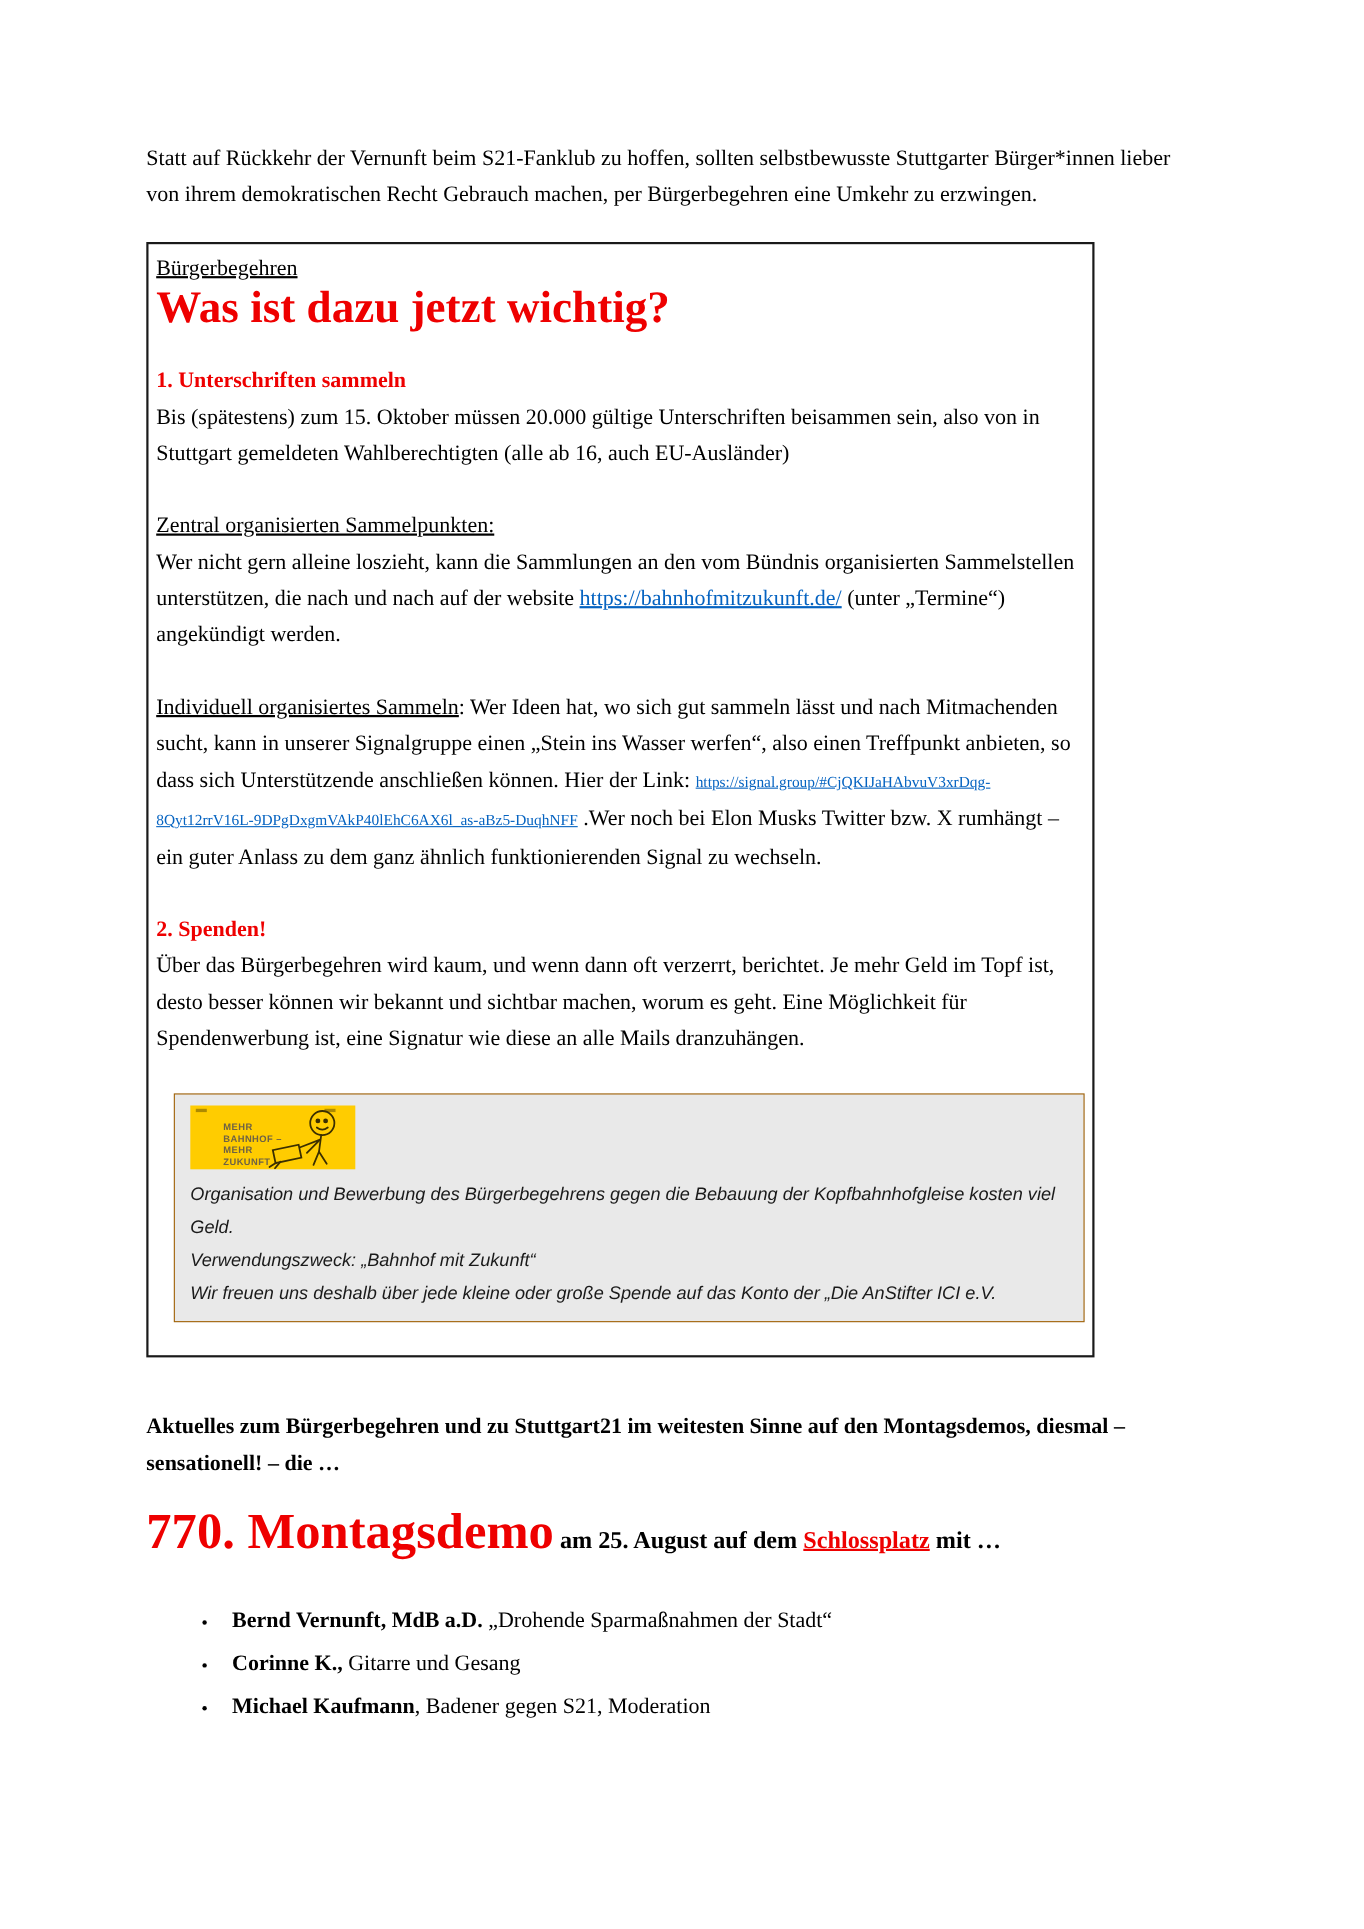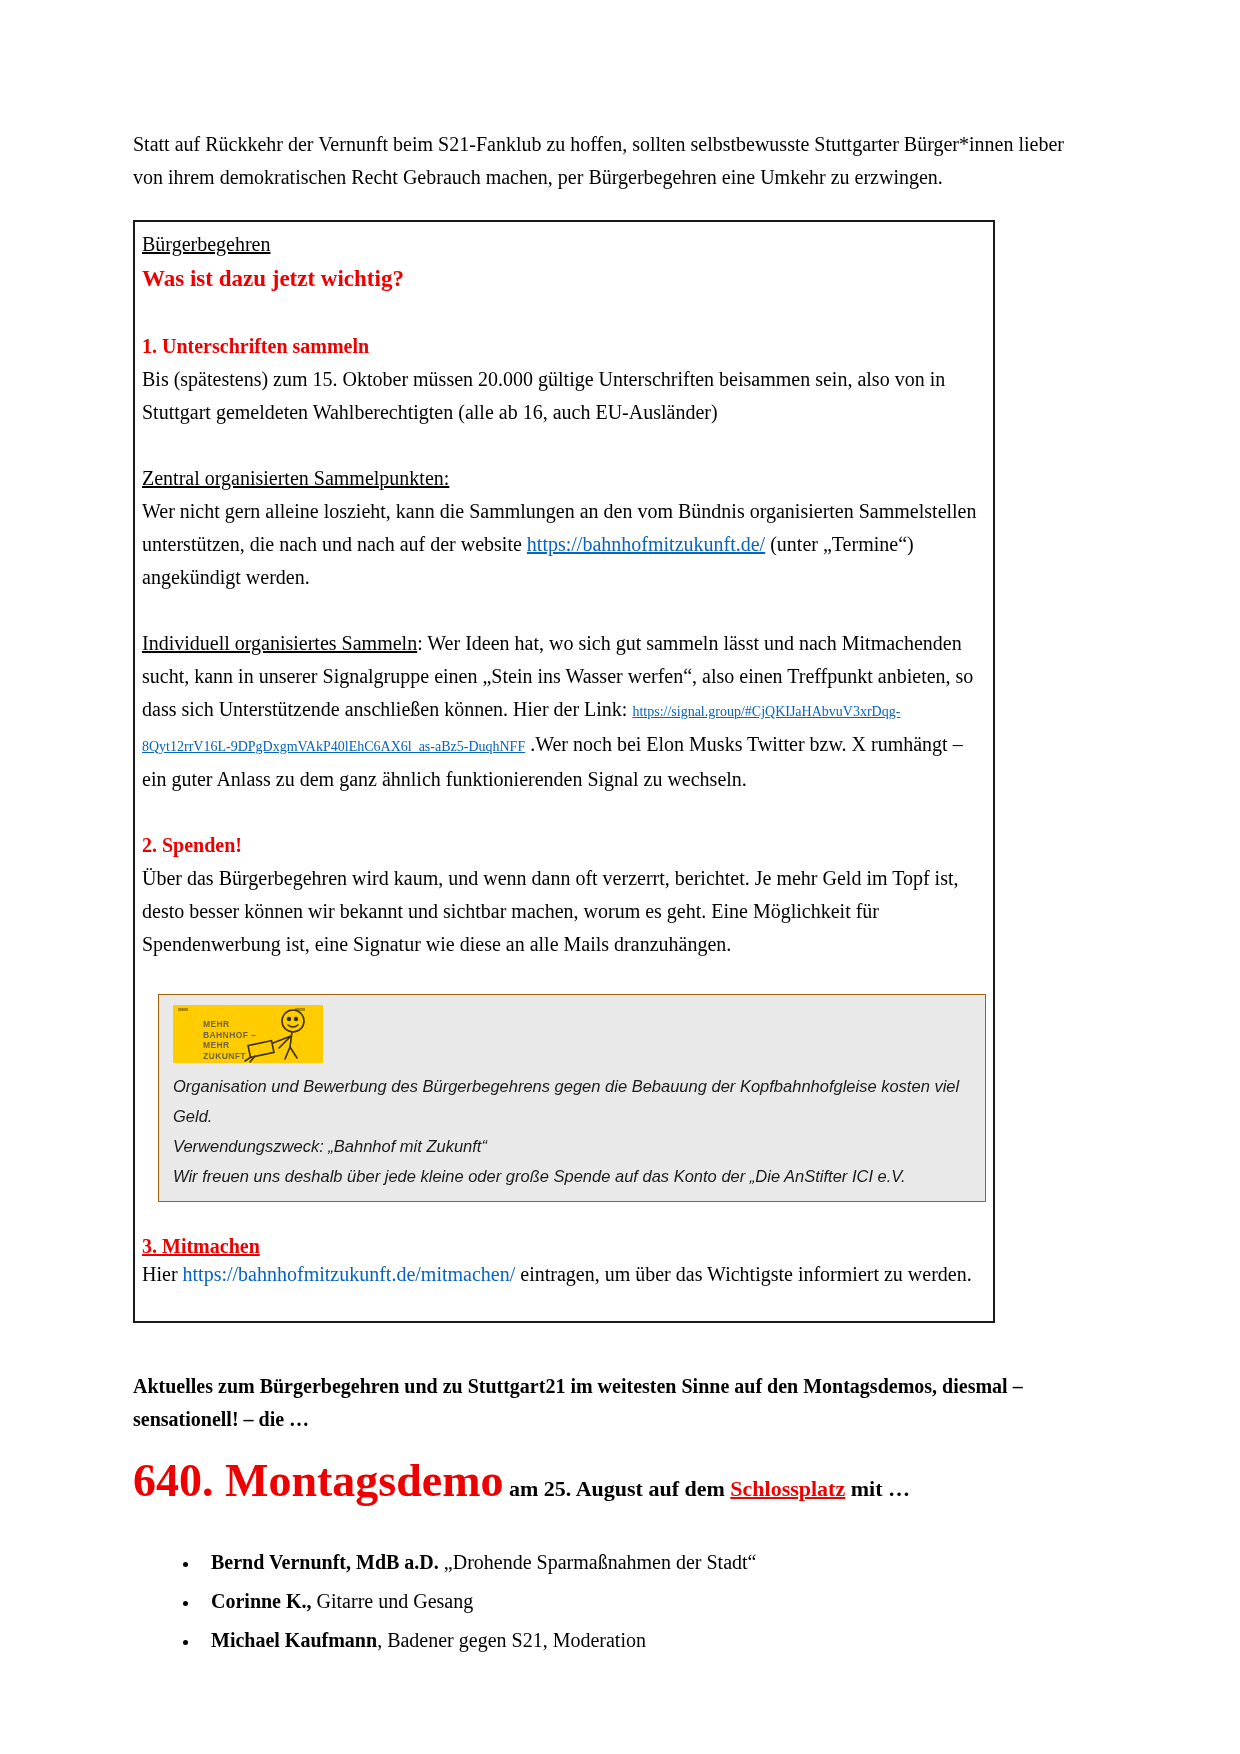--- a/index.html
+++ b/index.html
@@ -20,21 +20,21 @@
   a.doc-link-small { color:#0563C1; text-decoration:underline; cursor:pointer; font-size:14px; }
   a.doc-link-plain { color:#0563C1; text-decoration:none; cursor:pointer; }
 
   .main-box {
     margin-top:26px;
     border:2px solid #1a1a1a;
     width:862px;
     padding:7px 12px 30px 7px;
   }
   .kicker { font-size:20px; line-height:30px; text-decoration:underline; }
-  .box-title { font-size:23px; line-height:36px; font-weight:bold; color:#EE0000; margin-top:2px; }
+  .box-title { font-size:41px; line-height:36px; font-weight:bold; color:#EE0000; margin-top:2px; }
 
   .sec-head { font-size:20px; line-height:33px; font-weight:bold; color:#EE0000; }
   .gap { margin-top:33px; }
 
   .sig-box {
     margin-top:33px; margin-left:16px;
     width:828px;
     border:1px solid #a16207;
     background:#E9E9E9;
     padding:10px 14px 10px 14px;
@@ -120,29 +120,25 @@
               <rect x="14" y="36" width="24" height="12" transform="rotate(-12 26 42)"></rect>
               <path d="M16 50 L10 54 M20 49 L15 55"></path>
             </g>
           </svg>
         </div>
         <div>Organisation und Bewerbung des Bürgerbegehrens gegen die Bebauung der Kopfbahnhofgleise kosten viel Geld.</div>
         <div>Verwendungszweck: „Bahnhof mit Zukunft“</div>
         <div>Wir freuen uns deshalb über jede kleine oder große Spende auf das Konto der „Die AnStifter ICI e.V.</div>
       </div>
 
-      <div class="gap">
-        <span class="mitmachen-head">3. Mitmachen</span>
-        <p><span>Hier </span><a class="doc-link-plain">https://bahnhofmitzukunft.de/mitmachen/</a><span> eintragen, um über das Wichtigste informiert zu werden.</span></p>
-      </div>
     </div>
 
     <p class="teaser">Aktuelles zum Bürgerbegehren und zu Stuttgart21 im weitesten Sinne auf den Montagsdemos, diesmal – sensationell! – die …</p>
 
-    <div class="demo-line"><span class="demo-title">640. Montagsdemo</span><span class="demo-sub"><span> am 25. August auf dem </span><span class="place">Schlossplatz</span><span> mit …</span></span></div>
+    <div class="demo-line"><span class="demo-title">770. Montagsdemo</span><span class="demo-sub"><span> am 25. August auf dem </span><span class="place">Schlossplatz</span><span> mit …</span></span></div>
 
     <ul class="speakers">
       <li><span class="bold">Bernd Vernunft, MdB a.D.</span><span> „Drohende Sparmaßnahmen der Stadt“</span></li>
       <li><span class="bold">Corinne K.,</span><span> Gitarre und Gesang</span></li>
       <li><span class="bold">Michael Kaufmann</span><span>, Badener gegen S21, Moderation</span></li>
     </ul>
 
   </div>
 </div>
 

